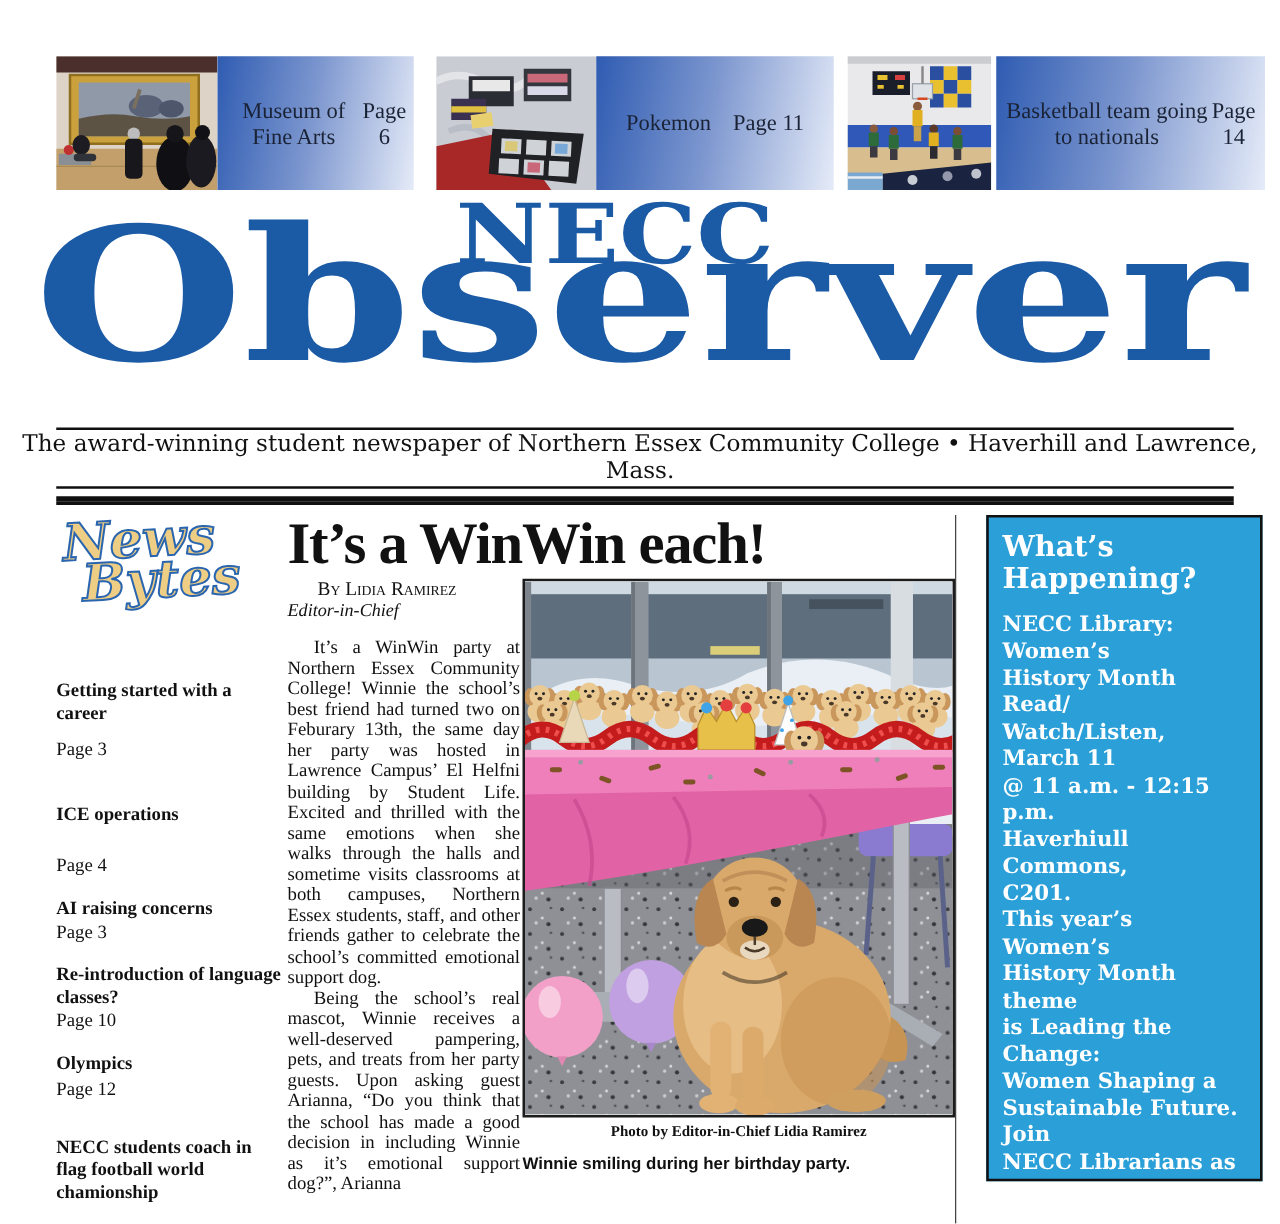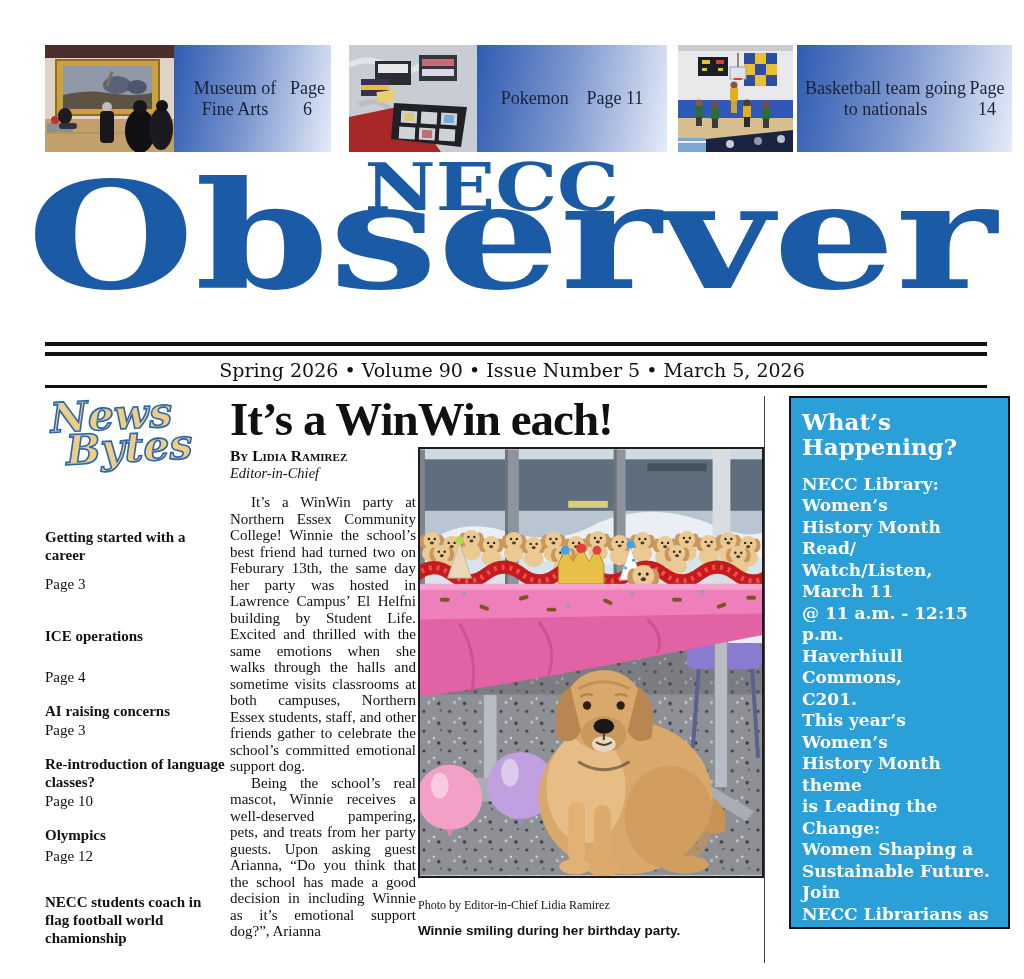--- a/index.html
+++ b/index.html
@@ -33,26 +33,26 @@
            color:#eecd84;-webkit-text-stroke:1.6px #2a66b0;transform:rotate(-3deg);margin:2px 0 30px 6px;}
   .nb-logo .l2{margin-left:14px;}
   .nb-item{margin-bottom:16px;}
   .nb-title{font-weight:bold;font-size:15px;line-height:1.2;}
   .nb-page{font-size:15px;margin-top:12px;padding-right:2px;}
   
   .main{width:534px;flex:none;margin-left:5px;}
   .headline{font-weight:bold;font-size:47px;line-height:1;margin:0 0 4px 0;letter-spacing:-1px;white-space:nowrap;}
   .main-row{display:flex;}
   .article-col{width:186px;flex:none;}
-  .byline{font-variant:small-caps;font-weight:bold;font-size:15.5px;}
+  .byline{font-variant:small-caps;font-weight:normal;font-size:15.5px;margin-left:24px;}
   .role{font-style:italic;font-size:14.5px;margin-bottom:12px;}
   .article-col p{margin:0;font-size:15px;line-height:1.1;text-align:justify;text-indent:1.4em;}
   .photo-col{width:346px;flex:none;margin-left:2px;}
   .photo-frame{border:2px solid #1c1c1c;width:346px;height:431px;box-sizing:border-box;overflow:hidden;}
-  .credit{font-weight:normal;font-size:12px;text-align:left;margin-top:20px;}
+  .credit{font-weight:bold;font-size:12px;text-align:center;margin-top:4px;}
   .caption{font-family:"Liberation Sans",sans-serif;font-weight:bold;font-size:13.5px;margin-top:10px;}
   
   .right-col{flex:1;margin-left:0;border-left:1.5px solid #444;padding-left:24px;}
   .happening-box{background:#2b9fd8;border:2.5px solid #111;box-sizing:border-box;width:221px;height:533px;
                  padding:12px 11px;color:#fff;font-family:"DejaVu Serif",serif;}
   .hb-title{font-weight:bold;font-size:23px;line-height:1.08;}
   .hb-body{font-weight:bold;font-size:17px;line-height:1.265;margin-top:14px;white-space:pre-line;}
   .security{margin-top:16px;font-family:"Liberation Serif",serif;color:#0d0d12;text-align:center;}
   .sec-head-outer{border:4px solid #0f766e;padding:2.5px;width:196px;margin:0 auto;}
   .sec-head{border:2px solid #fff;padding:1px 2px;font-weight:bold;font-size:15.5px;line-height:1.15;
@@ -186,24 +186,24 @@
       <div>Page 14</div>
     </div>
   </div>
 
   <div class="masthead">
     <div><span class="necc">NECC</span></div>
     <div class="obs-wrap"><span class="observer">Observer</span></div>
   </div>
 
   <div class="rule"></div>
+  <div class="tagline">The award-winning student newspaper of Northern Essex Community College • Haverhill and Lawrence, Mass.</div>
   <div class="rule"></div>
   <div class="gap6"></div>
   <div class="rule thick"></div>
-  <div class="dateline">Spring 2026   •   Volume 90   •   Issue Number 5   •   March 5, 2026</div>
   <div class="rule thick"></div>
 
   <div class="content">
 
     <aside class="newsbytes">
       <div class="nb-logo">
         <div>News</div>
         <div class="l2">Bytes</div>
       </div>
       <div style="height:34px"></div>

